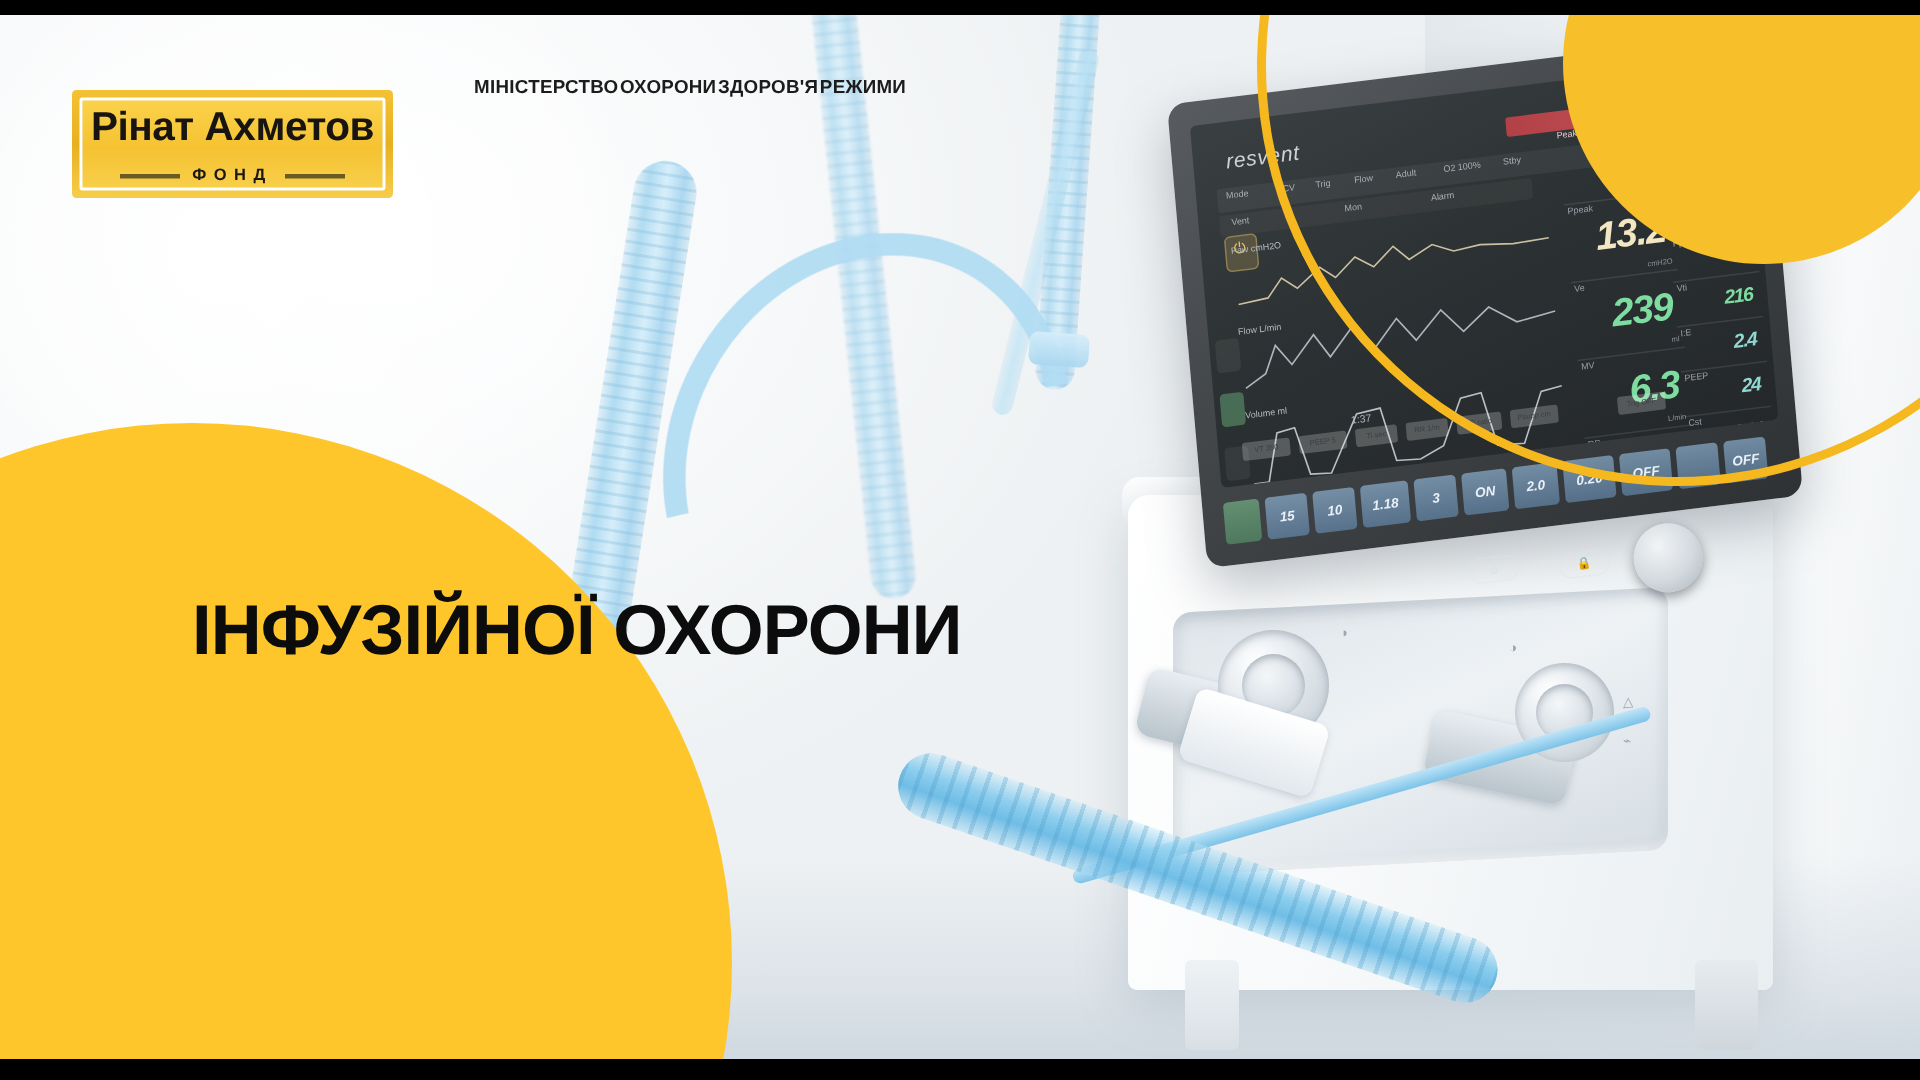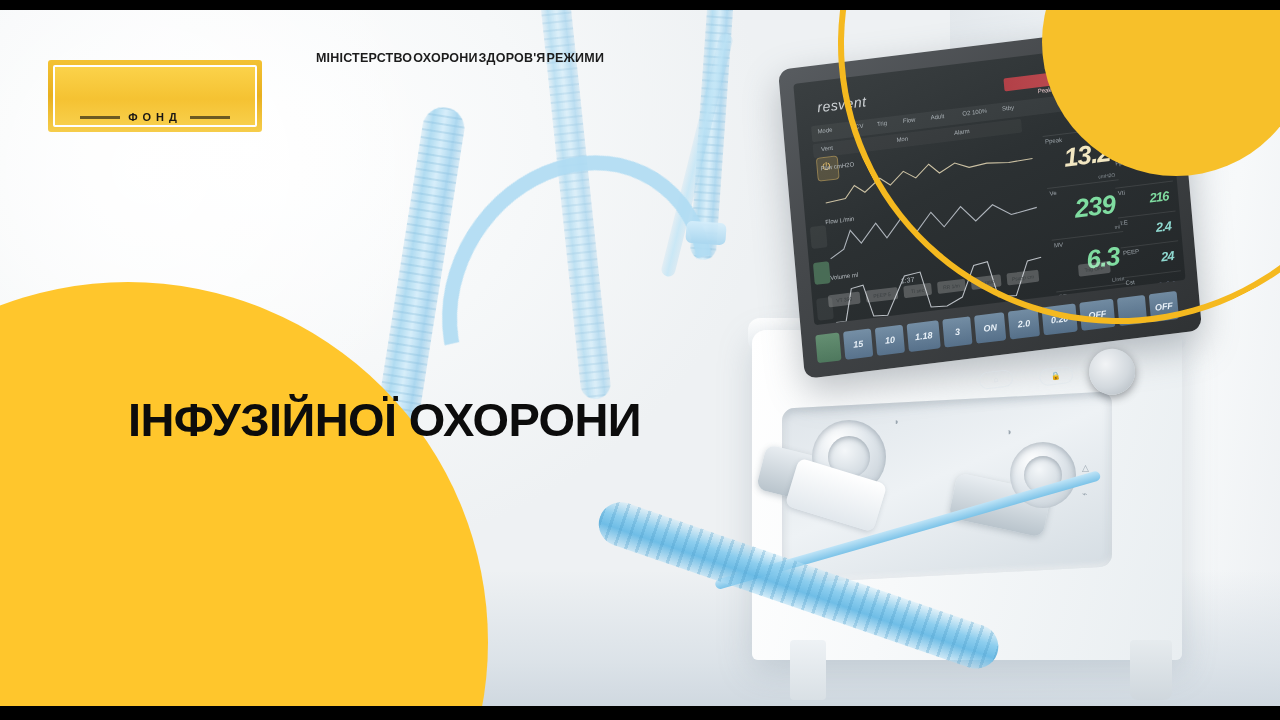--- a/index.html
+++ b/index.html
@@ -374,20 +374,21 @@
     <div class="knob" style="position:absolute; left:140px; top:2px;"></div>
   </div>
 
   <div class="yellow-big"></div>
   <div class="yellow-tr"></div>
   <div class="yellow-arc"></div>
 
   <div class="logo-fund">
     <div class="lf-frame"></div>
     <div class="lf-inner"></div>
+    <div class="lf-name">Рінат Ахметов</div>
     <div class="lf-sub-wrap">
       <span class="lf-dash"></span>
       <span class="lf-sub">ФОНД</span>
       <span class="lf-dash"></span>
     </div>
   </div>
 
   <div class="logo-moz">
     <svg class="trident" viewBox="0 0 24 34">
       <path d="M12 0.5 L12 33.5" stroke="#1a1a1a" stroke-width="2.2" fill="none"></path>

